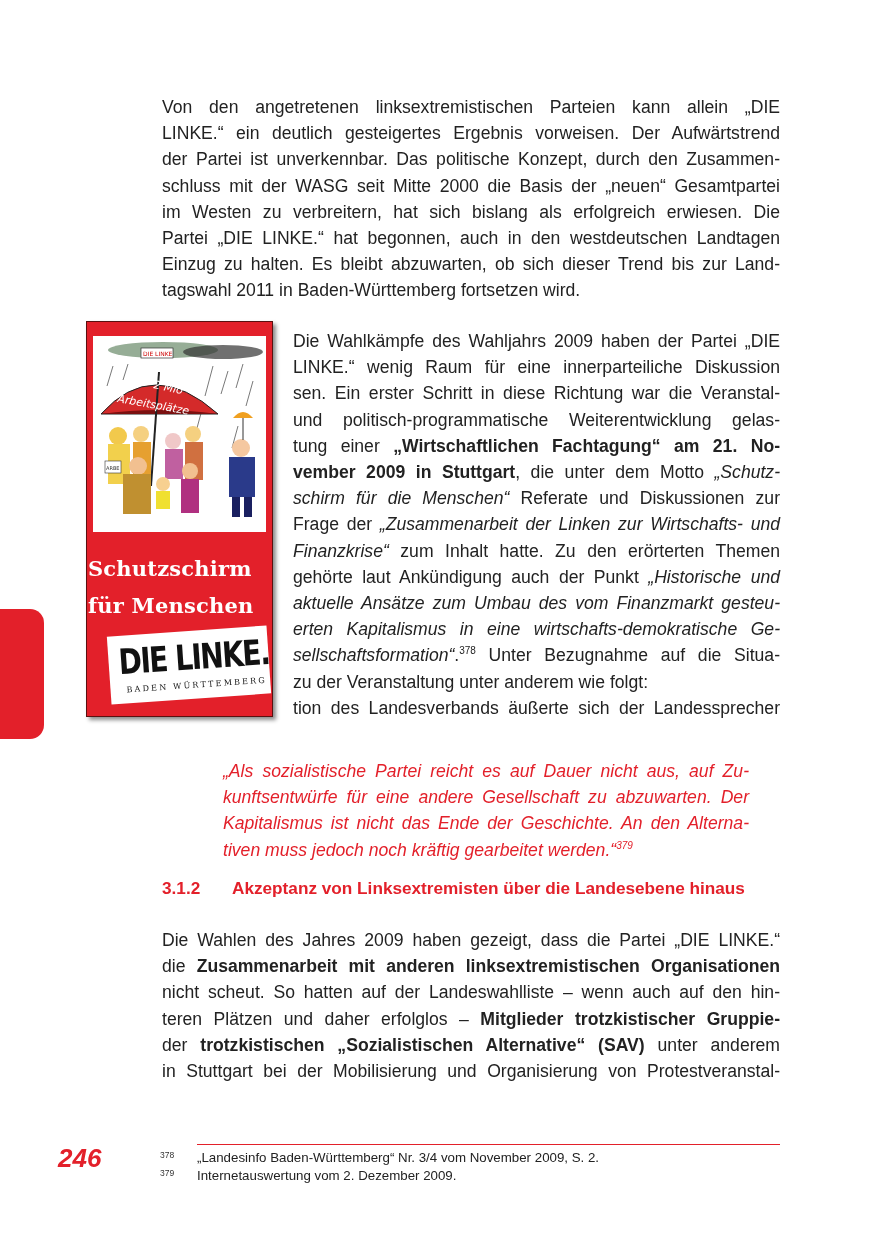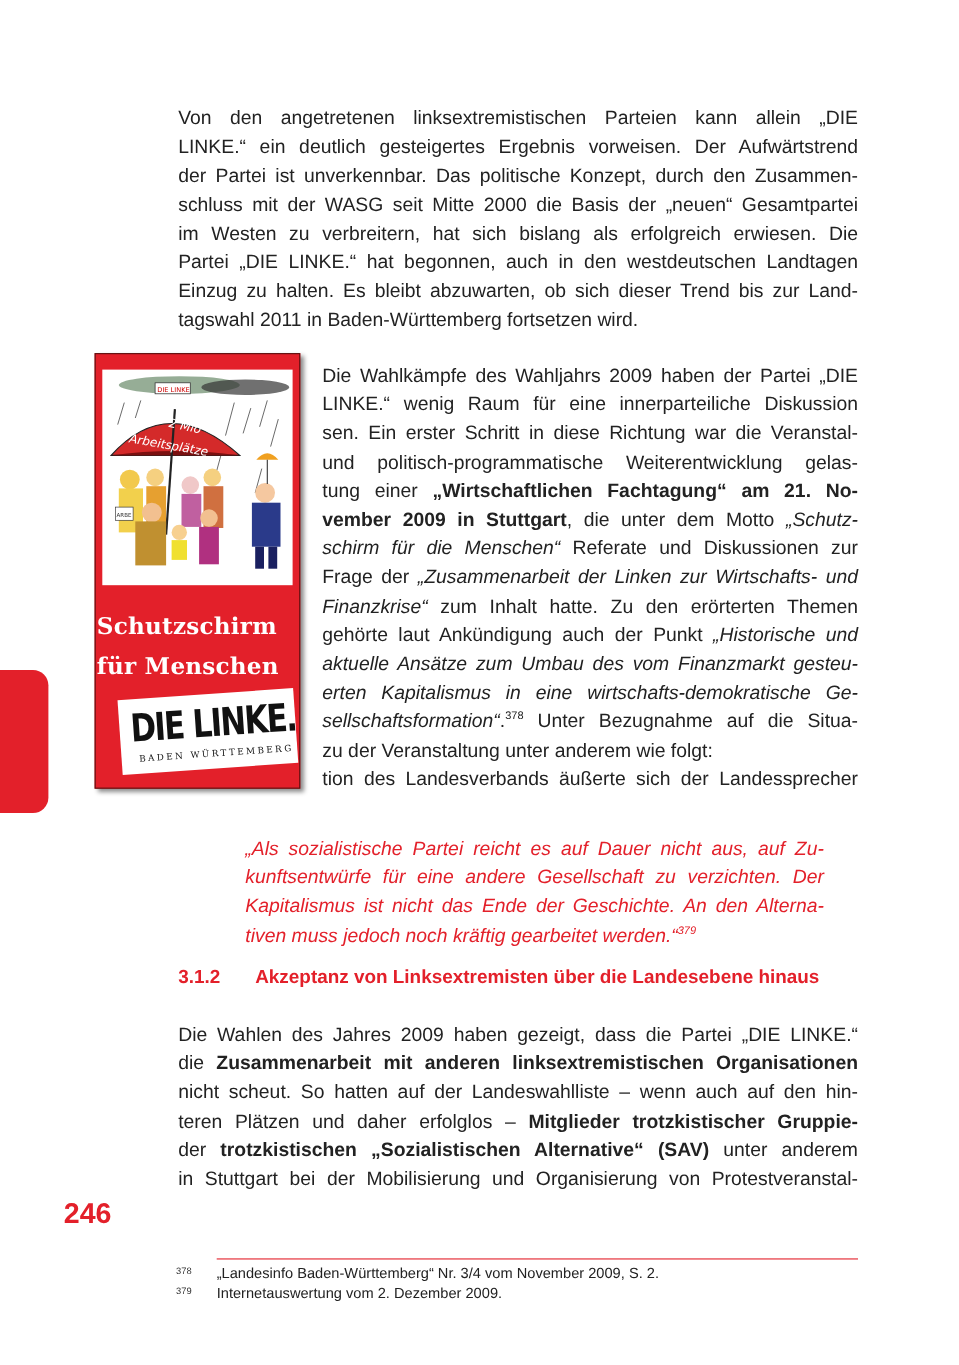--- a/index.html
+++ b/index.html
@@ -64,21 +64,21 @@
   .heading {
     position: absolute; left: 162px; top: 878px; width: 620px; color: #e3202a;
     font-weight: bold; font-size: 17.2px; white-space: nowrap;
   }
   .heading .num { display: inline-block; width: 70px; }
 
   .fn-rule { position: absolute; left: 197px; top: 1144px; width: 583px; height: 1px; background: #e3202a; }
   .footnote { position: absolute; font-size: 13.3px; color: #222222; white-space: nowrap; }
   .fn-num { position: absolute; font-size: 8.5px; color: #333333; }
   .page-num {
-    position: absolute; left: 58px; top: 1088px; color: #e3202a; font-weight: bold; font-size: 26px;
+    position: absolute; left: 58px; top: 1143px; color: #e3202a; font-weight: bold; font-size: 26px; font-style: italic;
   }
 </style>
 </head>
 <body>
 
 <div class="side-tab"></div>
 
 <p class="para p1">
   <span class="line">Von den angetretenen linksextremistischen Parteien kann allein „DIE</span>
   <span class="line">LINKE.“ ein deutlich gesteigertes Ergebnis vorweisen. Der Aufwärtstrend</span>
@@ -161,21 +161,21 @@
   <span class="line"><span>gehörte laut Ankündigung auch der Punkt </span><i>„Historische und</i></span>
   <span class="line"><i>aktuelle Ansätze zum Umbau des vom Finanzmarkt gesteu-</i></span>
   <span class="line"><i>erten Kapitalismus in eine wirtschafts-demokratische Ge-</i></span>
   <span class="line"><i>sellschaftsformation“</i><span>.</span><sup>378</sup><span> Unter Bezugnahme auf die Situa-</span></span>
   <span class="line last">zu der Veranstaltung unter anderem wie folgt:</span>
   <span class="line">tion des Landesverbands äußerte sich der Landessprecher</span>
 </p>
 
 <p class="quote">
   <span class="line">„Als sozialistische Partei reicht es auf Dauer nicht aus, auf Zu-</span>
-  <span class="line">kunftsentwürfe für eine andere Gesellschaft zu verzichten. Der</span>
+  <span class="line">kunftsentwürfe für eine andere Gesellschaft zu abzuwarten. Der</span>
   <span class="line">Kapitalismus ist nicht das Ende der Geschichte. An den Alterna-</span>
   <span class="line last"><span>tiven muss jedoch noch kräftig gearbeitet werden.“</span><sup>379</sup></span>
 </p>
 
 <div class="heading">
   <span class="num">3.1.2</span><span>Akzeptanz von Linksextremisten über die Landesebene hinaus</span>
 </div>
 
 <p class="para p3">
   <span class="line">Die Wahlen des Jahres 2009 haben gezeigt, dass die Partei „DIE LINKE.“</span>

